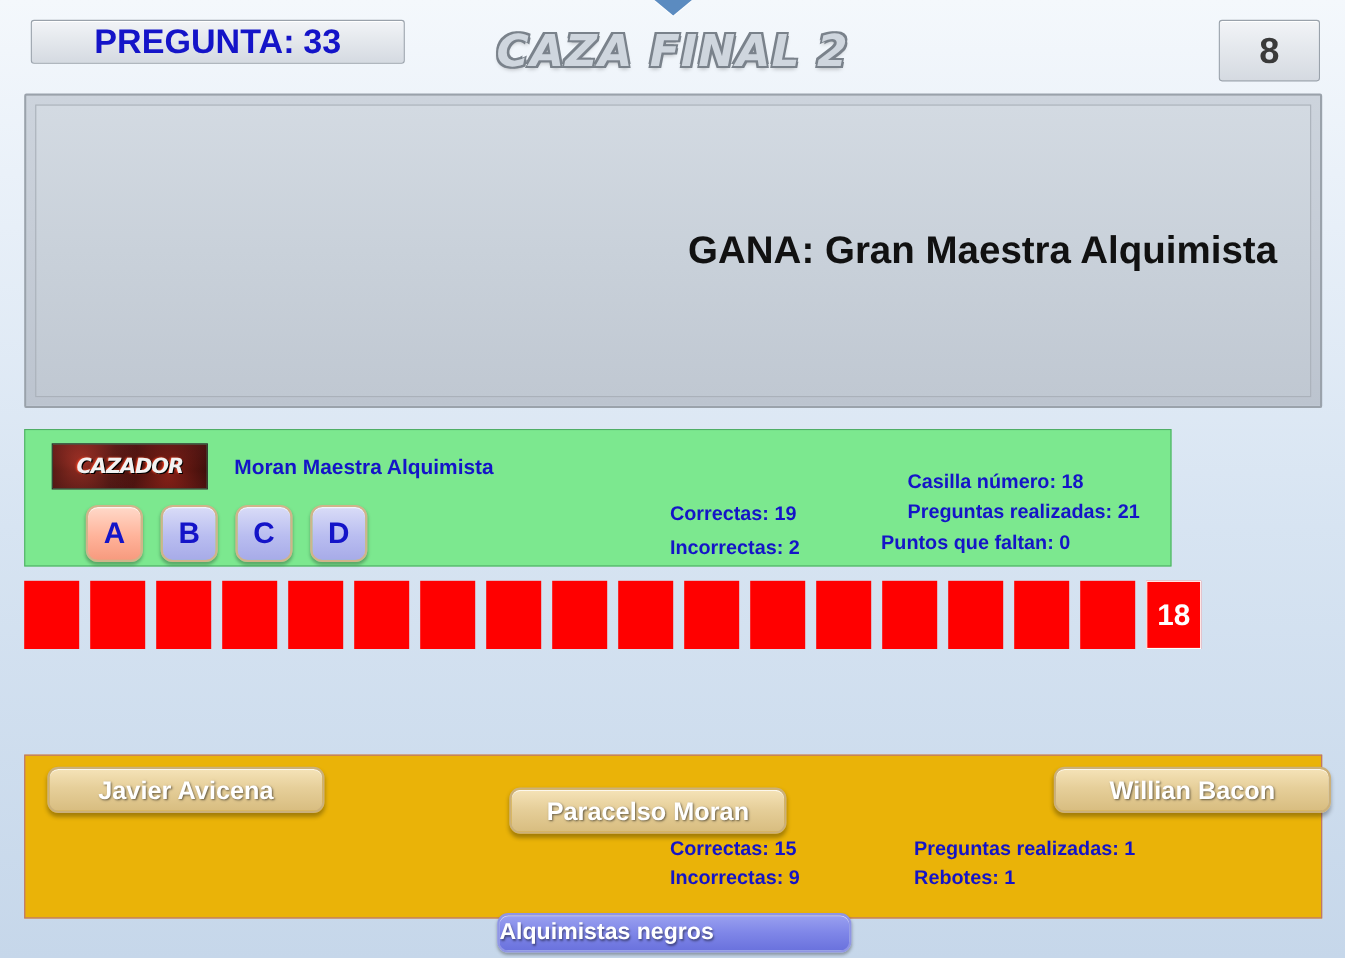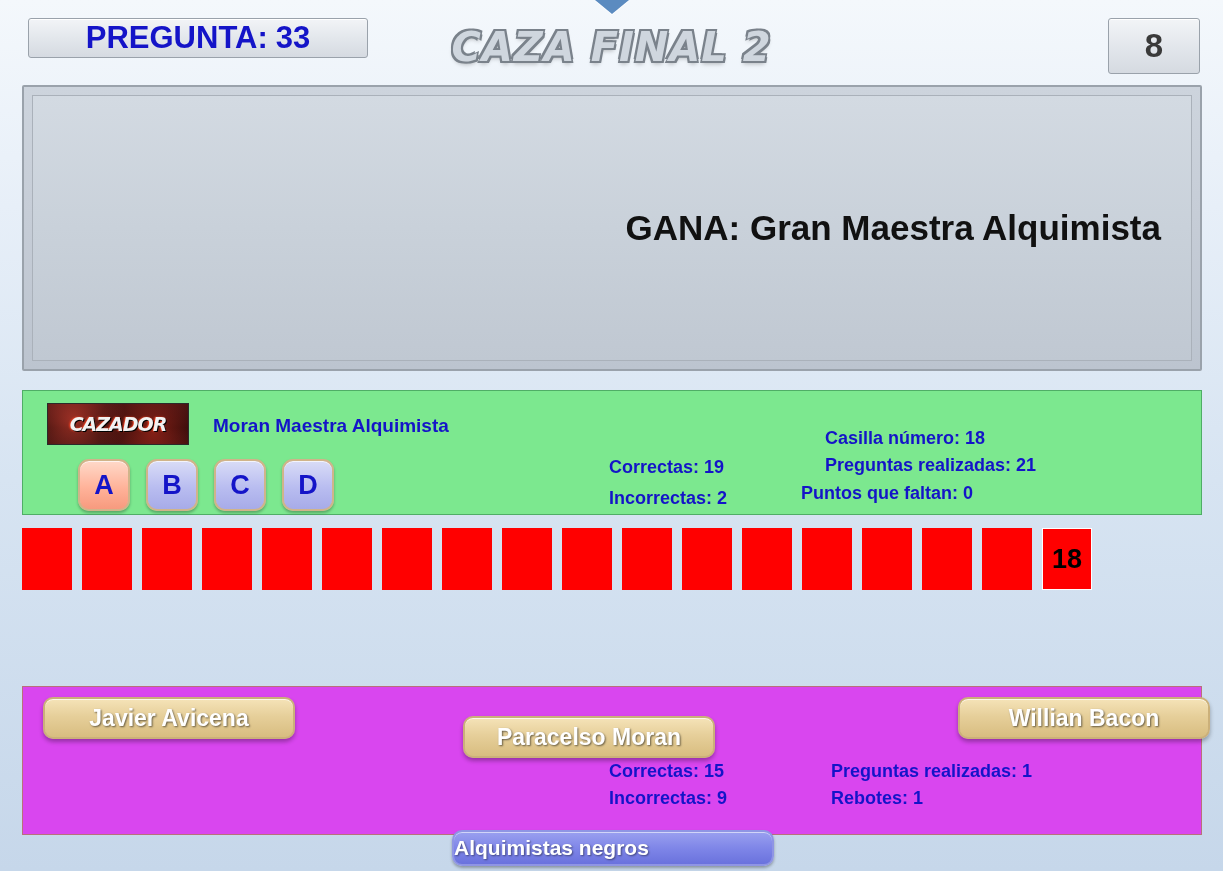--- a/index.html
+++ b/index.html
@@ -105,21 +105,21 @@
   }
   #question-text {
     font-size: 35px; font-weight: bold; color: #111;
     padding: 0 30px;
   }
 
   
   #hunter-panel {
     position: absolute;
     left: 22px; top: 390px;
-    width: 1180px; height: 125px;
+    width: 1043px; height: 125px;
     background: #7ce88f;
     border: 1px solid #4fae66;
   }
   #hunter-logo {
     position: absolute;
     left: 24px; top: 12px;
     width: 142px; height: 42px;
     border: 1px solid #2a2a2a;
     background:
       radial-gradient(circle at 18% 40%, rgba(255,80,60,0.55) 0%, rgba(0,0,0,0) 45%),
@@ -179,32 +179,32 @@
     position: absolute;
     left: 22px; top: 528px;
     width: 1180px; height: 64px;
     display: flex;
     gap: 10px;
   }
   .cell {
     width: 50px; height: 62px;
     background: #ff0000;
     display: flex; align-items: center; justify-content: center;
-    color: #000000; font-size: 27px; font-weight: bold;
+    color: #ffffff; font-size: 27px; font-weight: bold;
   }
   .cell.current {
     border: 1px solid #ffffff;
   }
 
   
   #team-panel {
     position: absolute;
     left: 22px; top: 686px;
     width: 1180px; height: 149px;
-    background: #d946ef;
+    background: #eab308;
     border: 1px solid #b9707a;
     text-align: right;
   }
   .player-btn {
     position: absolute;
     top: 10px;
     height: 42px;
     background: linear-gradient(180deg, #f5e3b8 0%, #e6cf9a 45%, #d8bd80 100%);
     border: 2px solid #cbb07a;
     border-radius: 10px;

